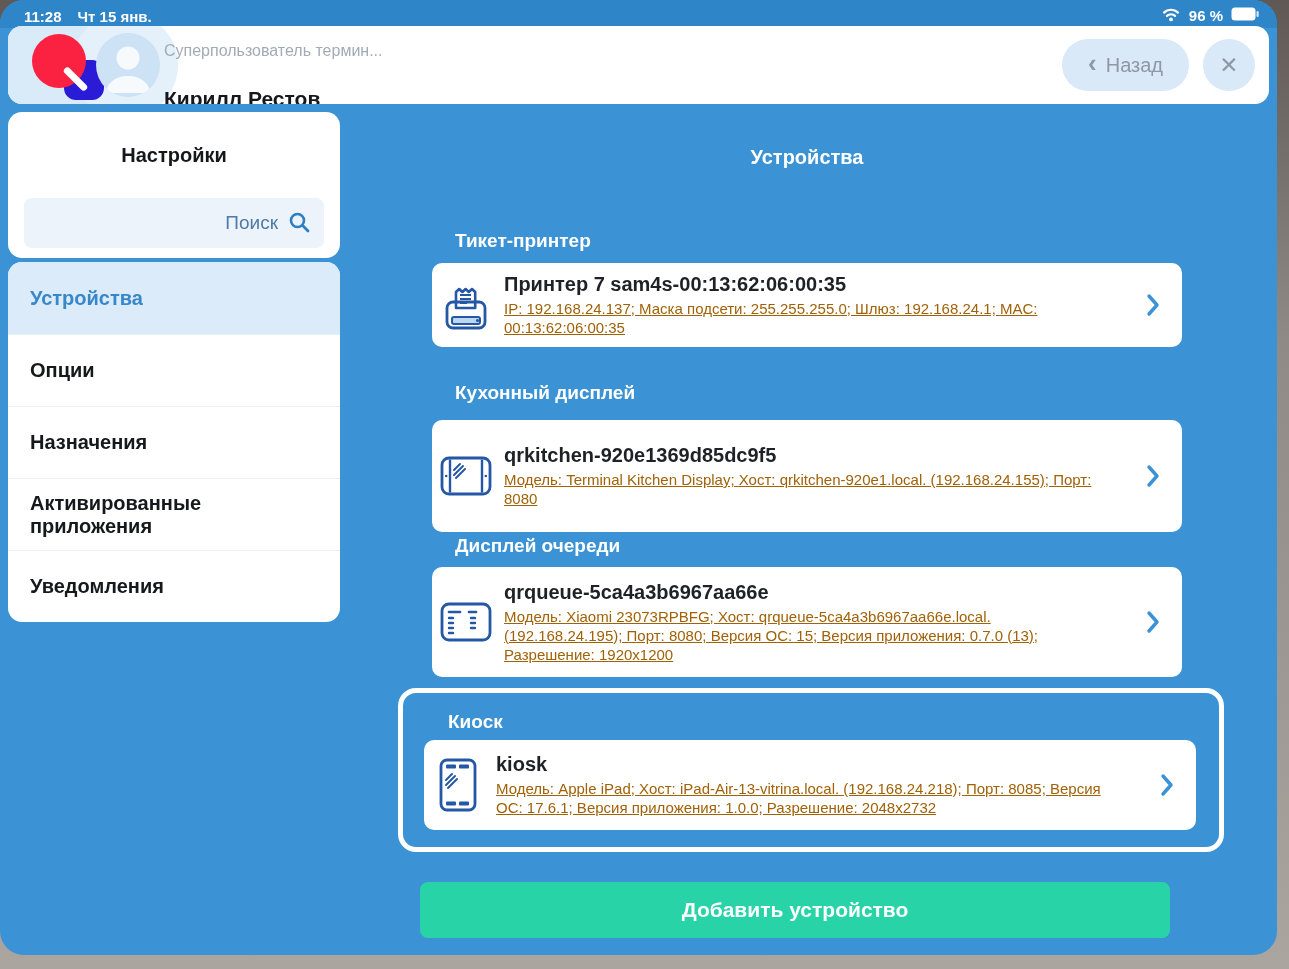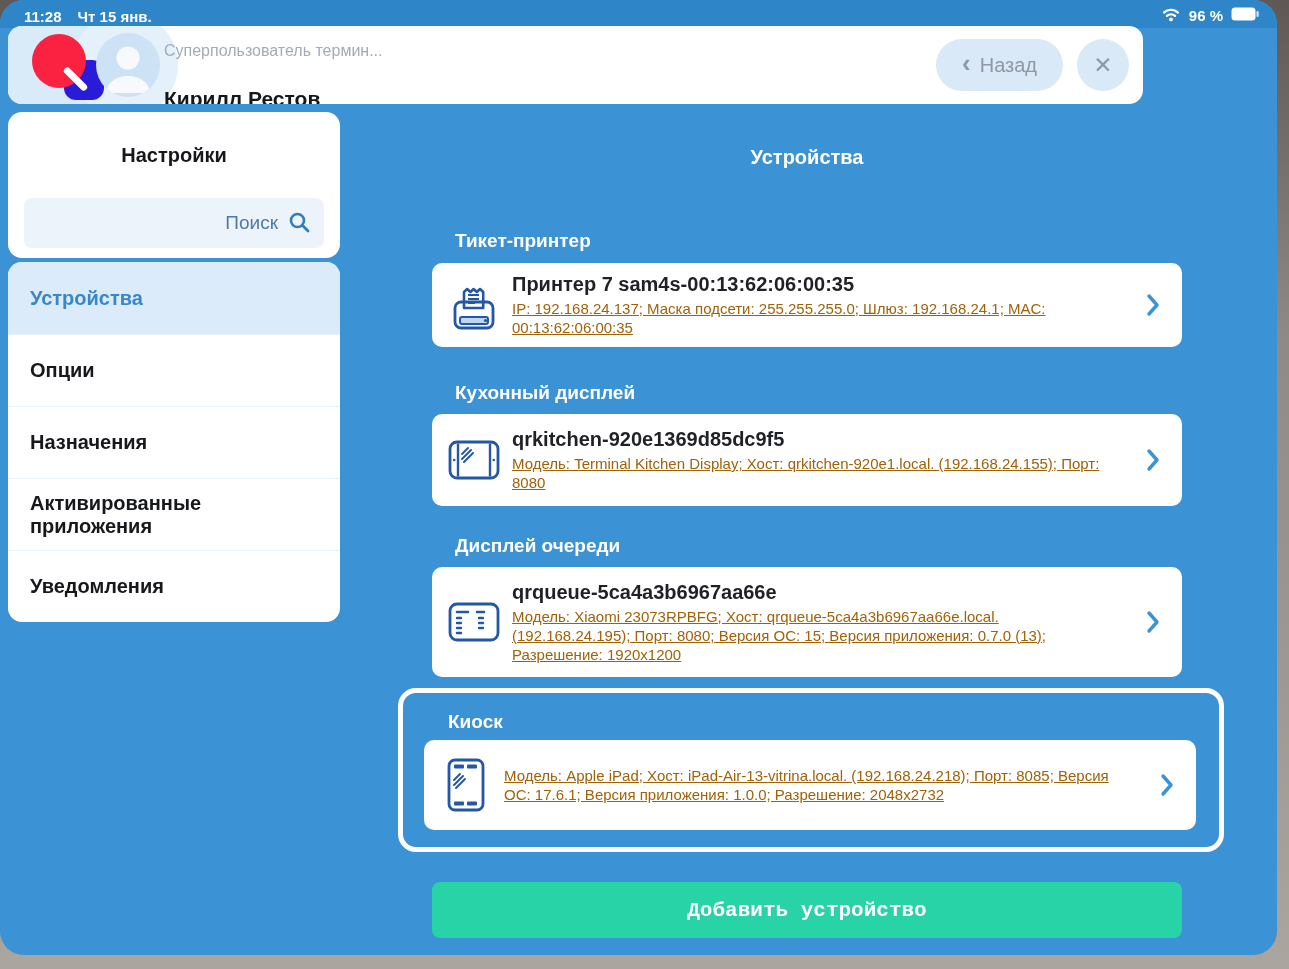--- a/index.html
+++ b/index.html
@@ -17,21 +17,21 @@
   .statusbar {
     position:absolute; left:0; top:0; width:100%; height:28px;
     background:#2e85c8; display:flex; align-items:center;
     justify-content:space-between; padding:4px 18px 0 24px;
     color:#fff; font-size:15px; font-weight:700;
   }
   .sb-left { display:flex; gap:16px; align-items:center; }
   .sb-right { display:flex; gap:8px; align-items:flex-start; }
   
   .header {
-    position:absolute; left:8px; top:26px; width:1135px; height:78px;
+    position:absolute; left:8px; top:26px; width:1261px; height:78px;
     background:#fff; border-radius:14px; overflow:hidden;padding-left:8px;
   }
   .header-blob-rect { position:absolute; left:0; top:0; width:150px; height:78px; background:#d9eaf8; }
   .header-blob-circle { position:absolute; left:64px; top:-14px; width:106px; height:106px; border-radius:50%; background:#e4f0fa; }
   .logo { position:absolute; left:24px; top:8px; width:72px; height:62px; }
   .logo-square { position:absolute; left:32px; top:26px; width:40px; height:40px; background:#2a1bd6; border-radius:12px; }
   .logo-circle { position:absolute; left:0; top:0; width:54px; height:54px; background:#fb2140; border-radius:50%; }
   .logo-bar { position:absolute; left:40px; top:30px; width:7px; height:30px; background:#fff; border-radius:4px; transform:rotate(-45deg); }
   .avatar { position:absolute; left:88px; top:7px; width:64px; height:64px; border-radius:50%; background:#cde2f4; overflow:hidden; }
   .header-role { position:absolute; left:156px; top:16px; font-size:16px; color:#a2abb6; }
@@ -62,44 +62,44 @@
   .sb-card2 { position:absolute; left:8px; top:262px; width:332px; background:#fff; border-radius:14px; overflow:hidden; }
   .sb-item { height:72px; display:flex; align-items:center; padding:0 22px; font-size:20px; font-weight:700; color:#16181b; cursor:pointer; }
   .sb-item + .sb-item { border-top:1px solid #e7f0f8; }
   .sb-item.selected { background:#dcebfa; color:#3787c9; }
   
   .main-title { position:absolute; left:432px; top:146px; width:750px; text-align:center; font-size:20px; font-weight:700; color:#fff; }
   .section { position:absolute; left:432px; width:750px; }
   .section-label { font-size:19px; font-weight:700; color:#fff; padding-left:23px; }
   .device-card {
     background:#fff; border-radius:10px; display:flex; align-items:center;
-    padding:0 20px 0 16px; gap:12px; cursor:pointer;
+    padding:0 20px 0 8px; gap:12px; cursor:pointer;
   }
   .dev-icon { width:52px; flex:0 0 52px; display:flex; justify-content:center; }
   .dev-text { flex:1; }
   .dev-name { font-size:20px; font-weight:700; color:#1f2126; margin-bottom:3px; }
   .dev-details { font-size:15px; line-height:19px; color:#a16207;text-decoration:underline; }
   .chev { flex:0 0 16px; display:flex; align-items:center; }
   .sec1 { top:230px; } .sec1 .device-card { margin-top:11px; height:84px; }
-  .sec2 { top:382px; } .sec2 .device-card { margin-top:10px; height:92px; }
+  .sec2 { top:382px; } .sec2 .device-card { margin-top:16px; height:112px; }
   .sec3 { top:535px; } .sec3 .device-card { margin-top:10px; height:110px; }
   .sec3 .dev-details { max-width:566px; }
   .sec2 .dev-details { max-width:600px; }
   .highlight-box {
     position:absolute; left:398px; top:688px; width:826px; height:164px;
     border:5px solid #fff; border-radius:18px;
   }
   .highlight-box .section-label { position:absolute; left:22px; top:18px; }
   .highlight-box .device-card { position:absolute; left:21px; top:47px; width:772px; height:90px; }
   .highlight-box .dev-details { max-width:620px; }
   .add-btn {
-    position:absolute; left:432px; top:882px; width:750px; height:56px;
+    position:absolute; left:420px; top:882px; width:750px; height:56px;
     background:#28d3a7; border:none; border-radius:8px; color:#fff;
     font-size:21px; font-weight:600; cursor:pointer;
-    font-family:Liberation Mono, monospace;
+    font-family:Liberation Sans, sans-serif;
   }
 </style>
 </head>
 <body>
 
 <div class="screen">
 
   <div class="statusbar">
     <div class="sb-left">
       <span>11:28</span>
@@ -272,20 +272,21 @@
           <rect x="9" y="6.5" width="10" height="4" rx="1" fill="#2457a5"></rect>
           <rect x="22" y="6.5" width="10" height="4" rx="1" fill="#2457a5"></rect>
           <rect x="9" y="43.5" width="10" height="4" rx="1" fill="#2457a5"></rect>
           <rect x="22" y="43.5" width="10" height="4" rx="1" fill="#2457a5"></rect>
           <line x1="9" y1="22" x2="15" y2="16" stroke="#2457a5" stroke-width="2" stroke-linecap="round"></line>
           <line x1="9" y1="27" x2="18" y2="18" stroke="#2457a5" stroke-width="2" stroke-linecap="round"></line>
           <line x1="11" y1="30" x2="20" y2="21" stroke="#2457a5" stroke-width="2" stroke-linecap="round"></line>
         </svg>
       </span>
       <span class="dev-text">
+        <div class="dev-name">kiosk</div>
         <div class="dev-details">Модель: Apple iPad; Хост: iPad-Air-13-vitrina.local. (192.168.24.218); Порт: 8085; Версия ОС: 17.6.1; Версия приложения: 1.0.0; Разрешение: 2048x2732</div>
       </span>
       <span class="chev">
         <svg width="14" height="24" viewBox="0 0 14 24">
             <polyline points="3,3 11,12 3,21" fill="none" stroke="#3b92d4" stroke-width="3.4" stroke-linecap="round" stroke-linejoin="round"></polyline>
           </svg>
       </span>
     </div>
   </div>
 

